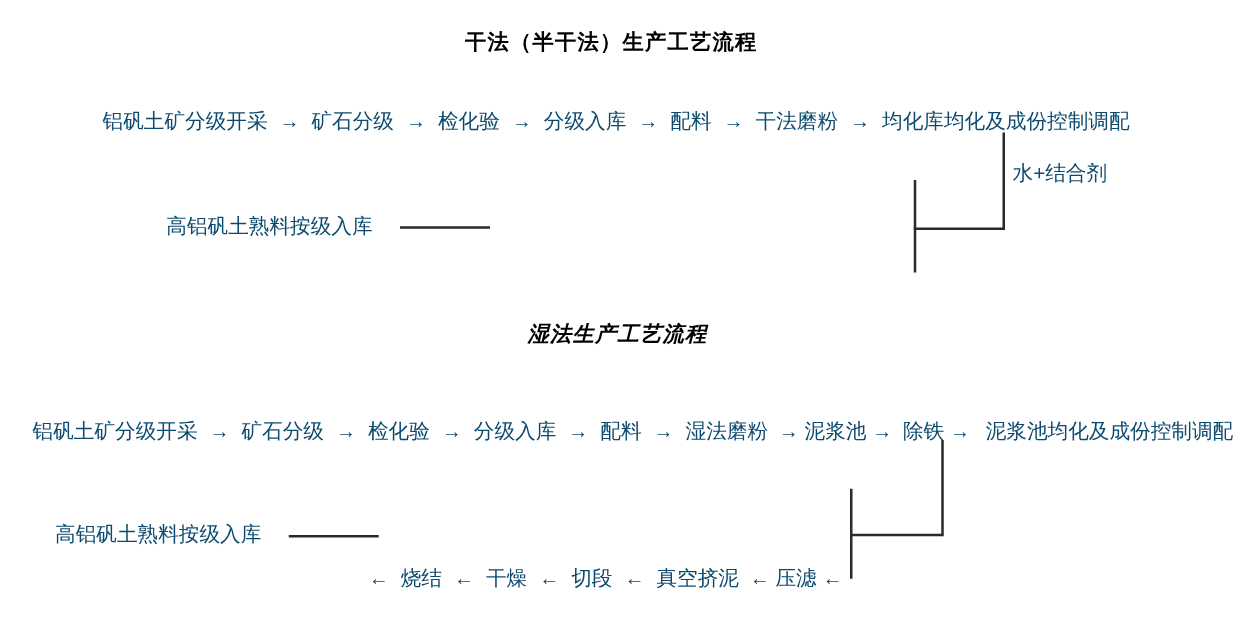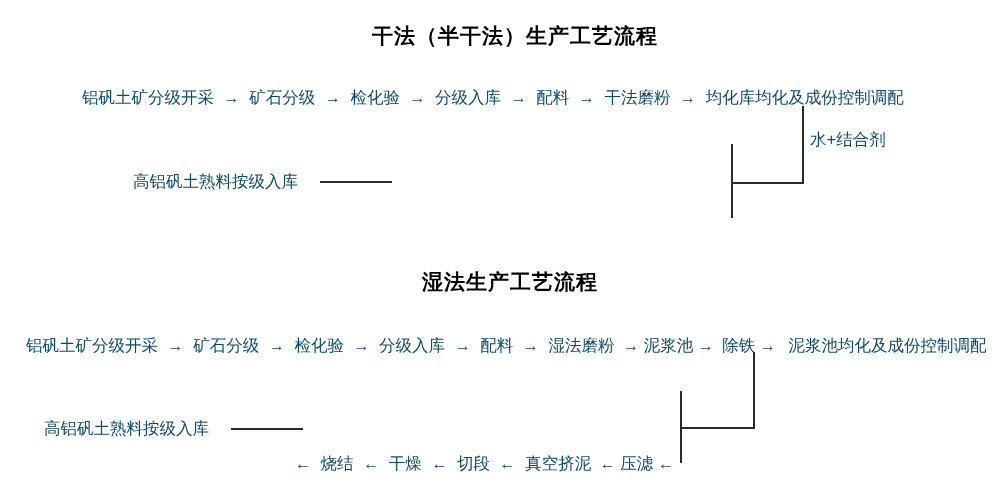--- a/index.html
+++ b/index.html
@@ -18,28 +18,28 @@
   #canvas {
     position: relative;
     width: 1000px;
     height: 494px;
     overflow: hidden;
   }
 
   
   .section-title {
     position: absolute;
-    font-size: 21px;
+    font-size: 17px;
     font-weight: bold;
     letter-spacing: 1px;
     white-space: nowrap;
     color: #000;
   }
   #dry-title  { left: 372px; top: 22px; }
-  #wet-title  { left: 422px; top: 268px; }
+  #wet-title  { left: 422px; top: 256px; font-style: italic; }
 
   
   .flow-row {
     position: absolute;
     white-space: nowrap;
     font-size: 16.5px;
     line-height: 22px;
     color: #0c4a6e;
   }
   .node { display: inline; }

